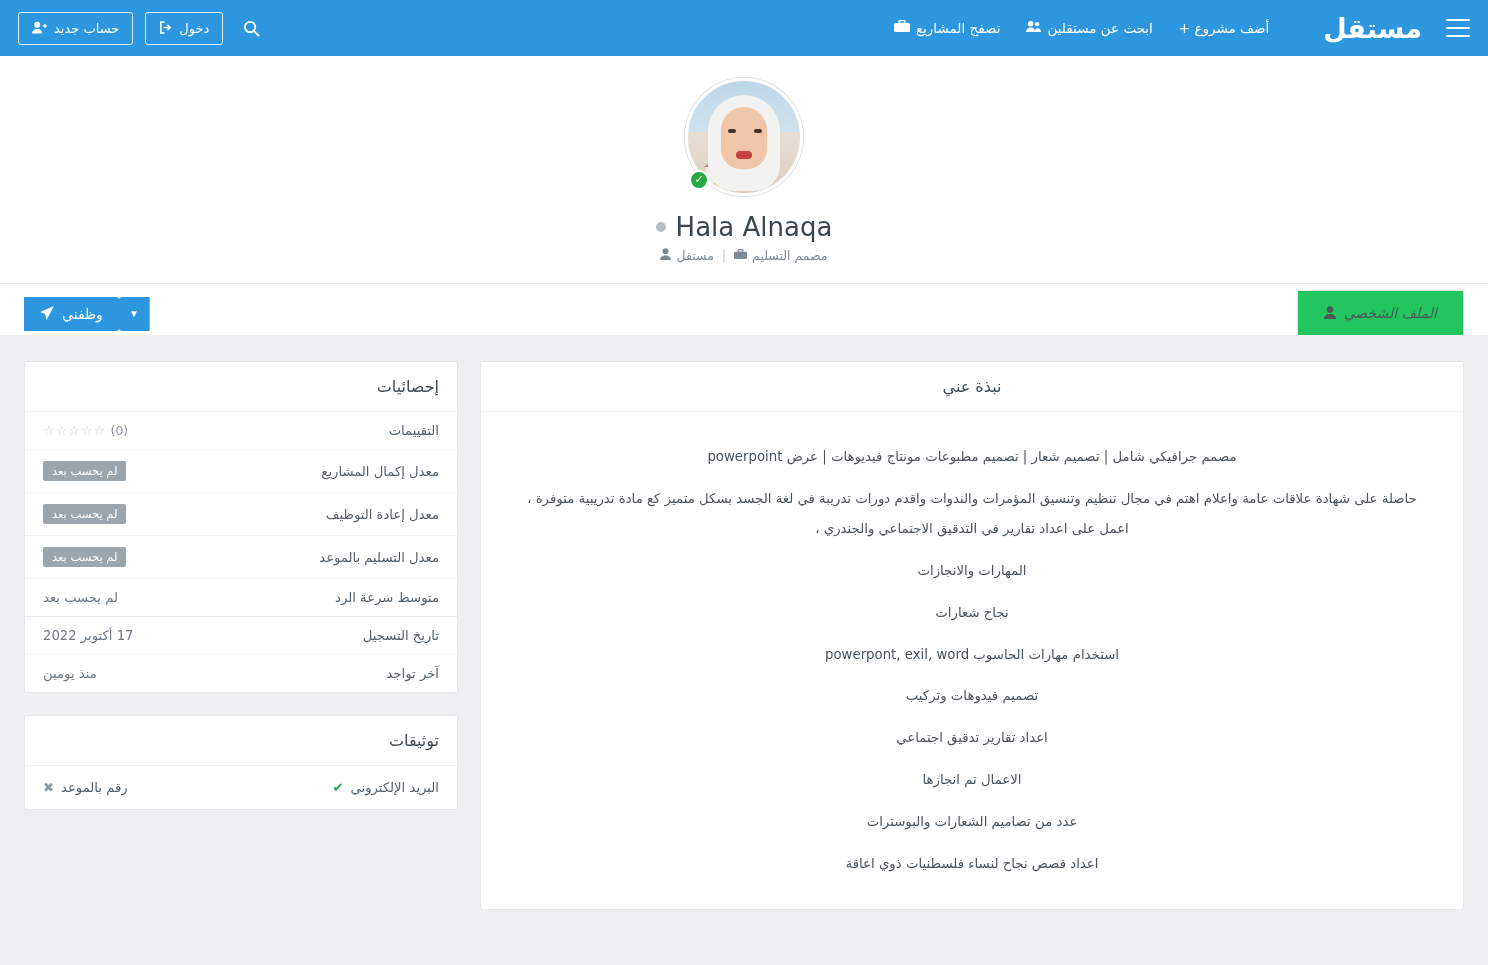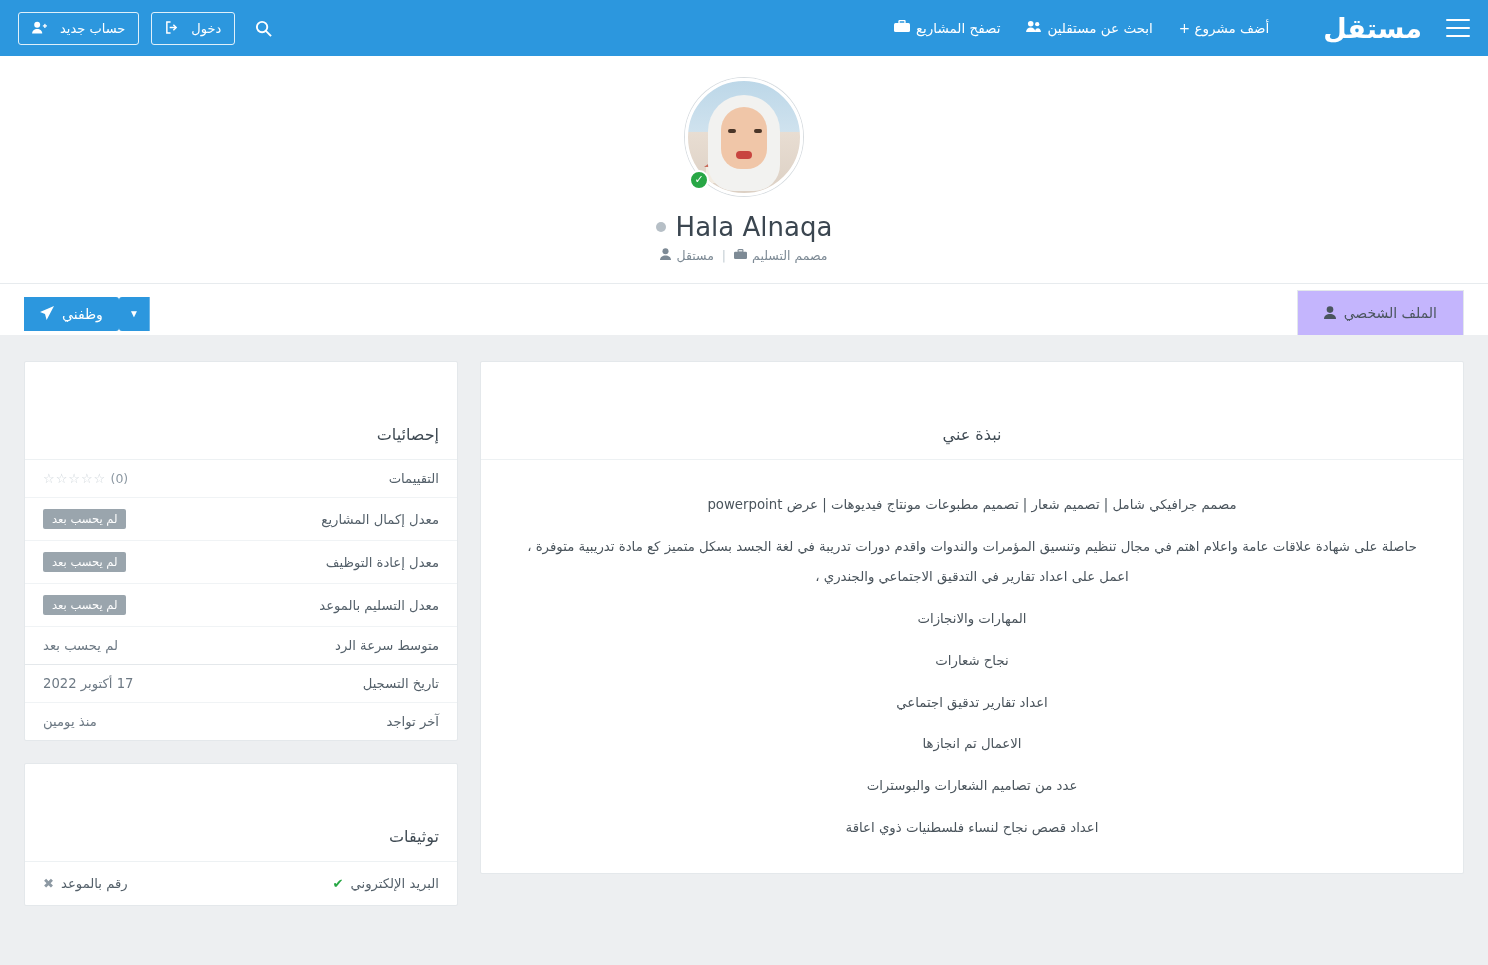--- a/index.html
+++ b/index.html
@@ -55,21 +55,21 @@
     font-size: 17px; cursor: pointer; padding: 4px 8px;
     display: flex; align-items: center;
   }
   .btn-outline {
     border: 1px solid rgba(255,255,255,.85);
     background: transparent;
     color: #fff;
     border-radius: 3px;
     font-size: 13px;
     padding: 8px 13px;
-    display: flex; align-items: center; gap: 13px;
+    display: flex; align-items: center; gap: 7px;
     cursor: pointer;
     white-space: nowrap;
     font-family: inherit;
   }
 
   
   .profile-header {
     background: #fff;
     text-align: center;
     padding: 22px 0 0;
@@ -169,21 +169,21 @@
     display: flex; align-items: center; gap: 8px;
     padding: 0 26px;
     font-size: 14px;
     color: #4a555e;
     background: #f5f7f8;
     border: 1px solid #e3e8eb;
     border-bottom: none;
     margin-top: 6px;
     cursor: pointer;
   }
-  .tab.active { background: #c4b5fd; }
+  .tab.active { background: #22c55e; font-style: italic; }
   .tab-actions { margin-right: auto; display: flex; align-items: center; }
   .hire-group { display: flex; align-items: stretch; margin-top: 8px; }
   .hire-btn {
     background: #2c97de; color: #fff;
     border: none;
     font-size: 14px;
     padding: 9px 16px;
     border-radius: 0 3px 3px 0;
     display: flex; align-items: center; gap: 8px;
     cursor: pointer;
@@ -213,21 +213,20 @@
     background: #fff;
     border: 1px solid #e4e8eb;
     border-radius: 2px;
     margin-bottom: 22px;
   }
   .card-head {
     padding: 15px 18px;
     border-bottom: 1px solid #edf1f3;
     font-size: 16px;
     color: #3f4a53;
-    margin-top: 48px;
   }
   .card-body { padding: 18px; }
 
   .about-text { font-size: 13.3px; line-height: 2.25; color: #4a545c; }
   .about-text p { margin: 12px; }
 
   
   .stats { width: 100%; border-collapse: collapse; }
   .stats tr { border-bottom: 1px solid #f0f3f5; }
   .stats tr:last-child { border-bottom: none; }
@@ -411,20 +410,22 @@
 <div class="page">
 
   <div class="col-main">
     <div class="card">
       <div class="card-head">نبذة عني</div>
       <div class="card-body about-text">
         <p>مصمم جرافيكي شامل | تصميم شعار | تصميم مطبوعات مونتاج فيديوهات | عرض powerpoint</p>
         <p>حاصلة على شهادة علاقات عامة واعلام اهتم في مجال تنظيم وتنسيق المؤمرات والندوات واقدم دورات تدريبة في لغة الجسد بسكل متميز كع مادة تدريبية متوفرة ، اعمل على اعداد تقارير في التدقيق الاجتماعي والجندري ،</p>
         <p>المهارات والانجازات</p>
         <p>نجاح شعارات</p>
+        <p>استخدام مهارات الحاسوب powerpont, exil, word</p>
+        <p>تصميم فيدوهات وتركيب</p>
         <p>اعداد تقارير تدقيق اجتماعي</p>
         <p>الاعمال تم انجازها</p>
         <p>عدد من تصاميم الشعارات والبوسترات</p>
         <p>اعداد قصص نجاح لنساء فلسطنيات ذوي اعاقة</p>
       </div>
     </div>
   </div>
 
   <div class="col-side">
 

